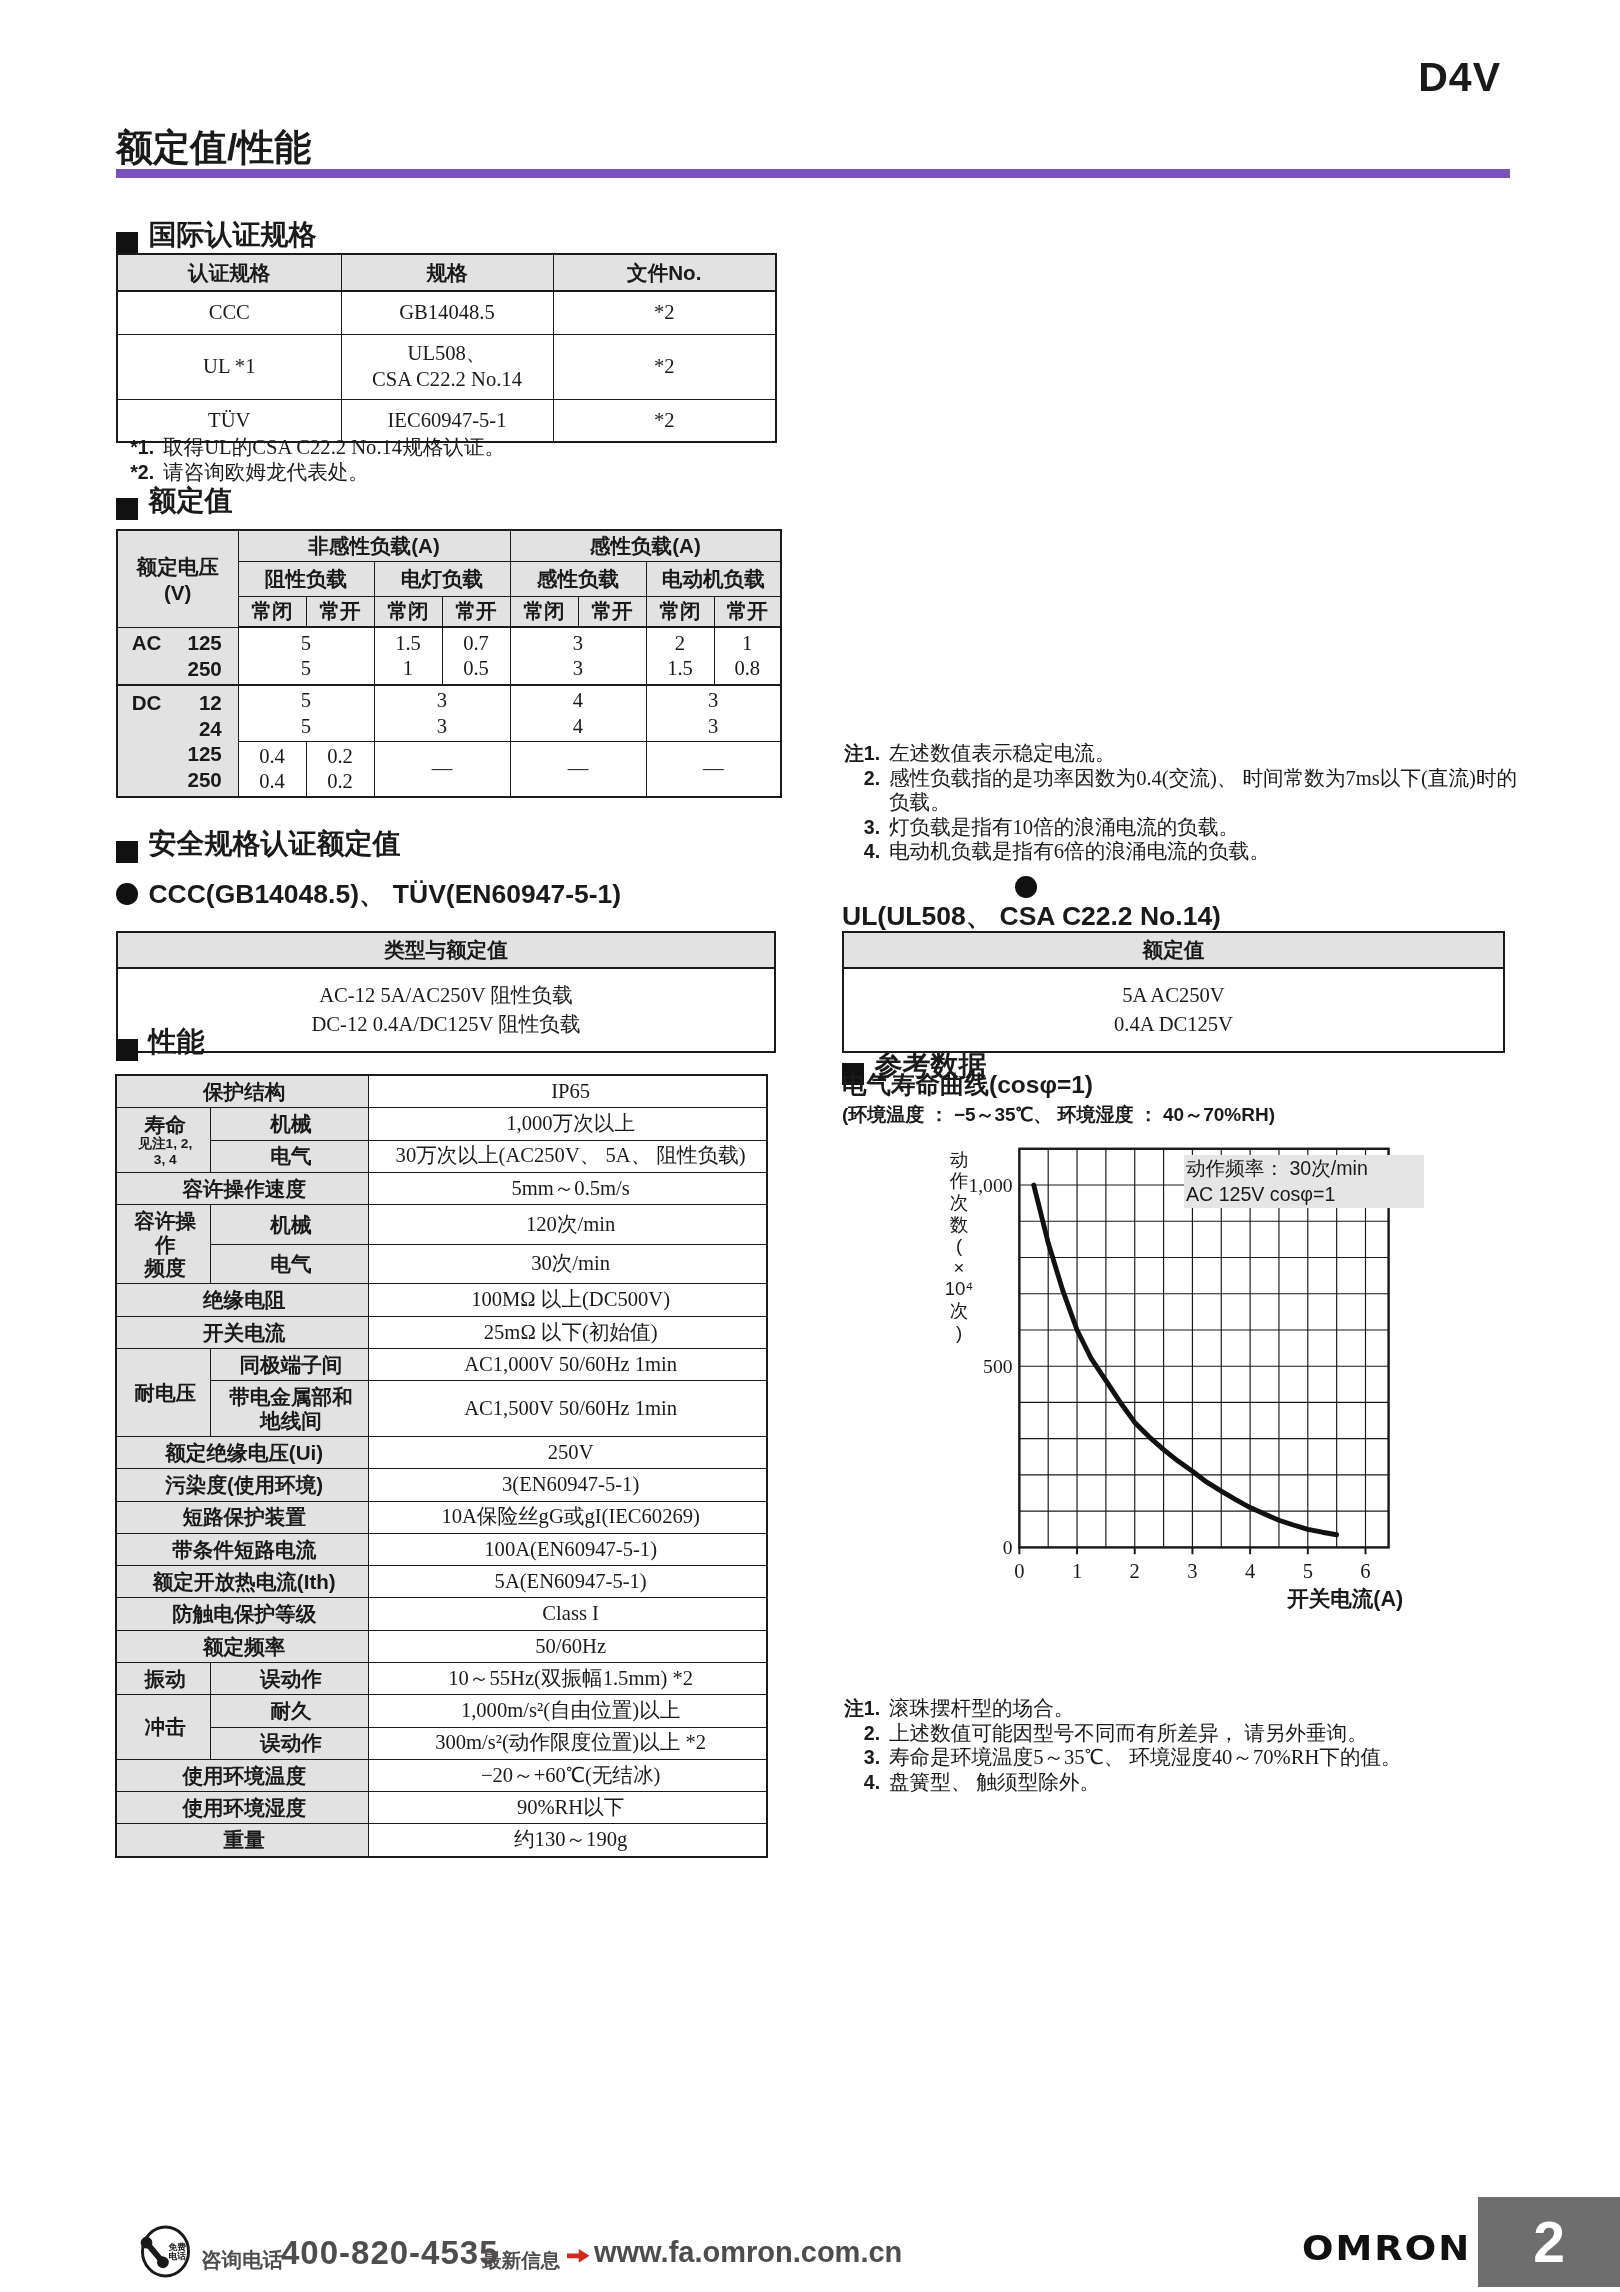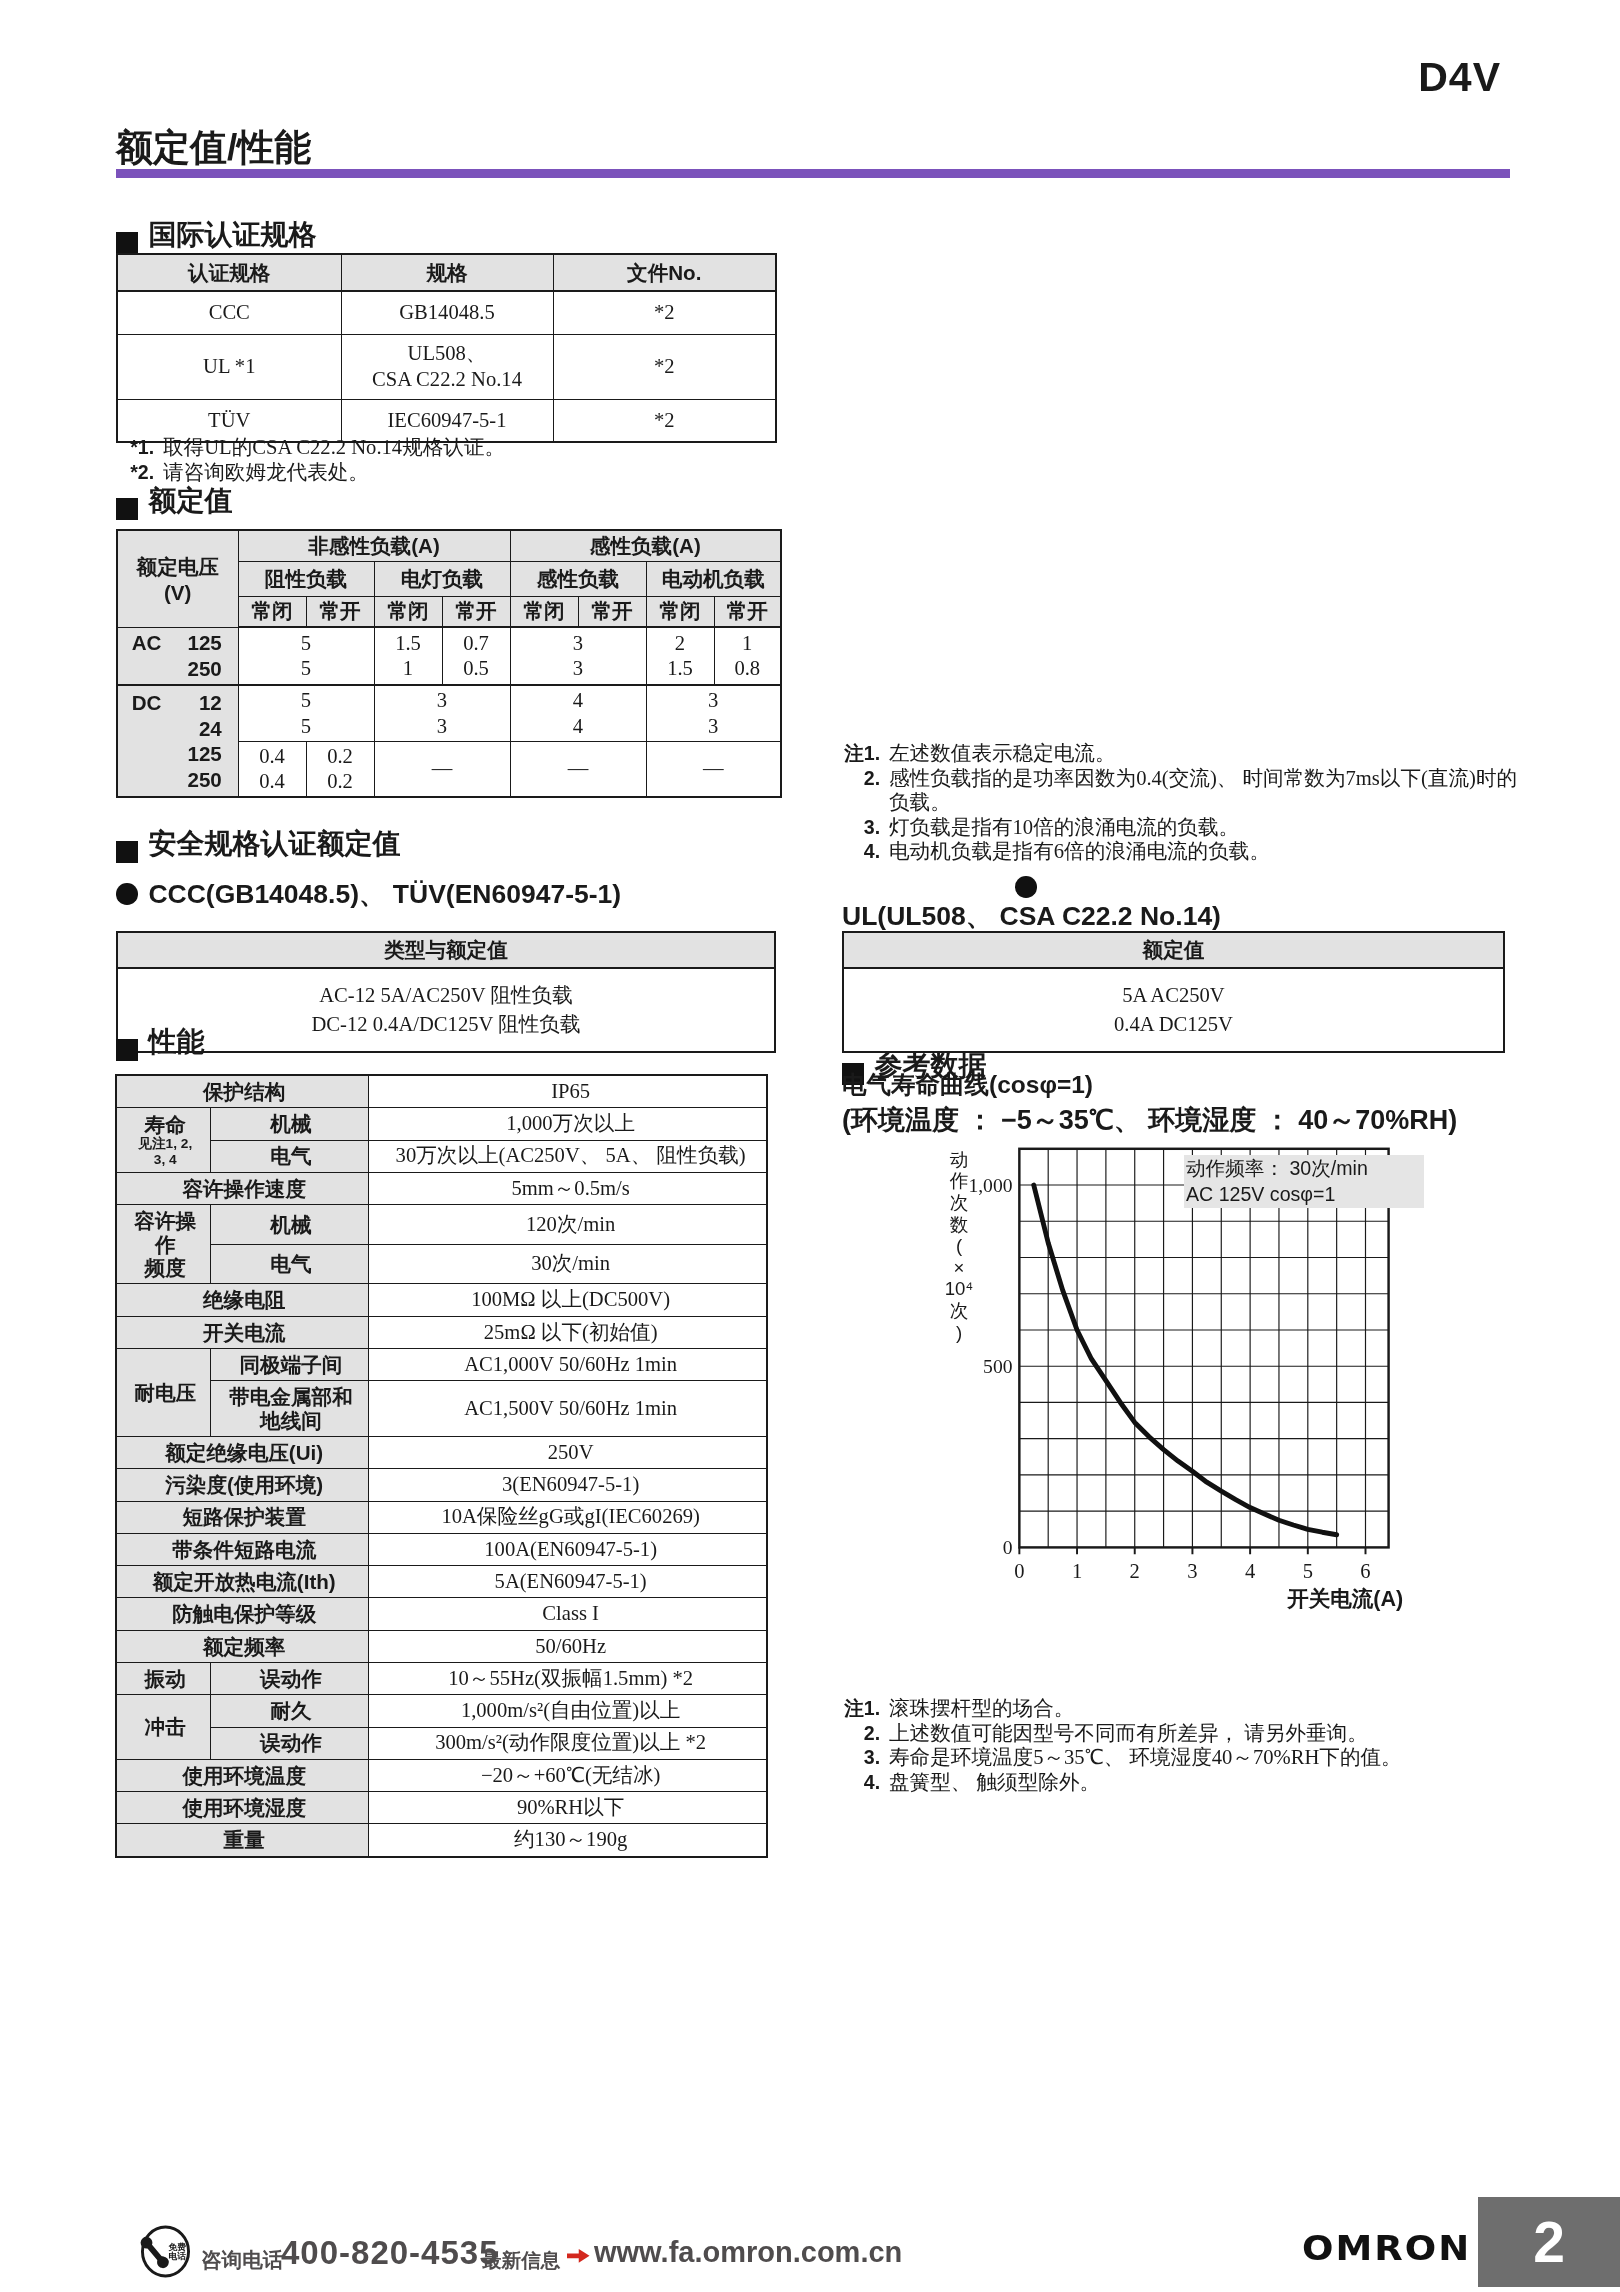--- a/index.html
+++ b/index.html
@@ -83,21 +83,21 @@
   .h2-perf { left:116px; top:1023px; }
   .perf-tbl { left:115px; top:1074px; width:651px; }
   .perf-tbl th { text-align:left; padding:3.9px 5.9px 3.9px 9.8px; font-size:19.6px; line-height:23.5px; }
   .perf-tbl td { text-align:left; padding:3.9px 5.9px 3.9px 12.7px; font-size:19.6px; line-height:23.5px;border-radius:16px; }
   .perf-tbl .rowfix td, .perf-tbl .rowfix th { height:32px; }
   .lifenote { font-size:13.7px; line-height:15.7px; white-space:pre-line; }
 
   
   .h2-ref { left:842px; top:1047px; }
   .chart-t1 { left:842px; top:1068px; font-size:24.5px; font-weight:bold; }
-  .chart-t2 { left:842px; top:1102px; font-size:27px; font-weight:bold; }
+  .chart-t2 { left:842px; top:1102px; font-size:19px; font-weight:bold; }
   .chart-wrap { left:921px; top:1139px; width:515px; height:475px; }
   .chart-ylabel {
     position:absolute; left:23.5px; top:9.8px; width:29px;
     font-size:18.6px; line-height:21.6px; text-align:center; white-space:pre-line;
   }
   .chart-legend {
     position:absolute; left:263px; top:15.7px; width:240px;
     background:#e5e5e5; font-size:19.6px; line-height:26.5px; padding:0 2px;
   }
   .ref-notes { left:842px; top:1696px; width:686px; }

